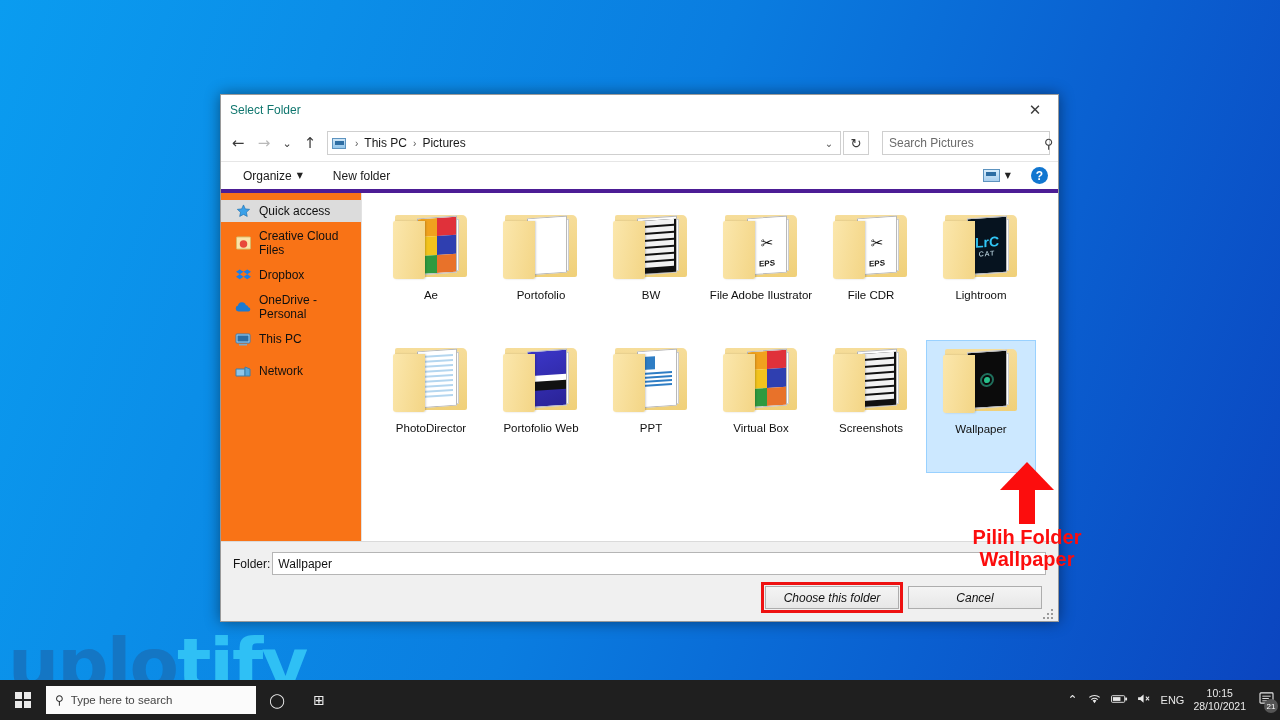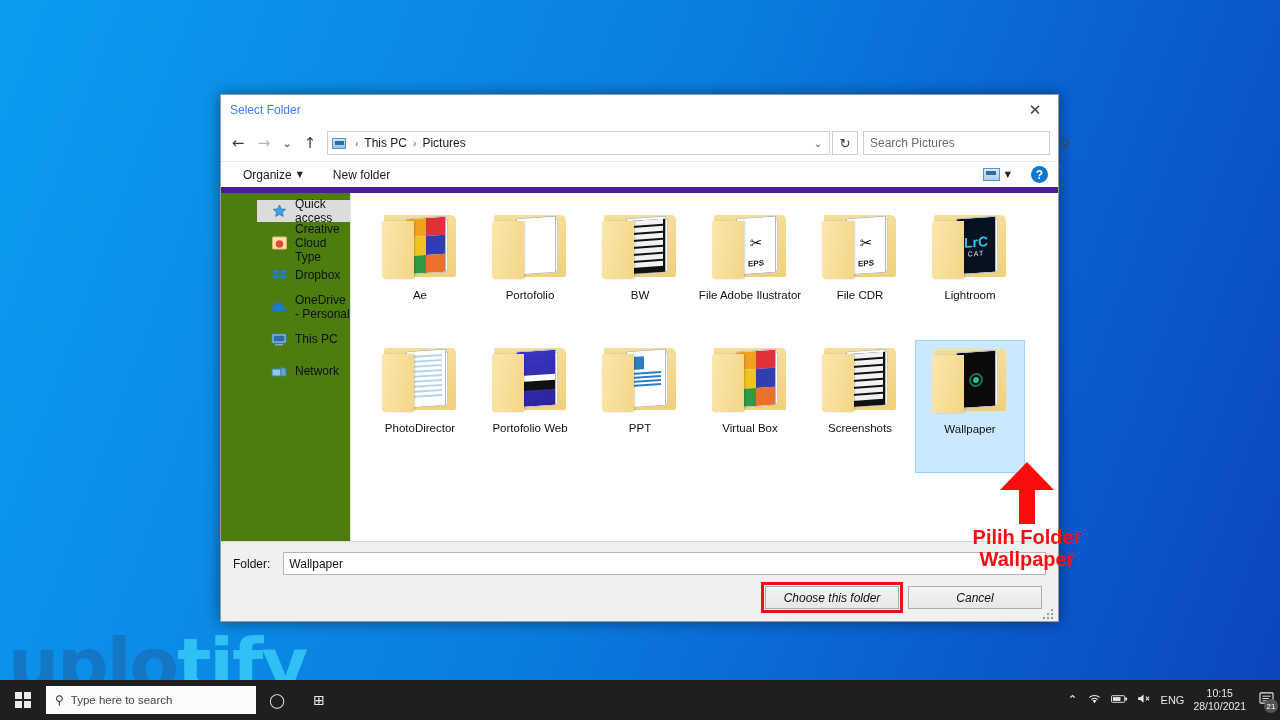--- a/index.html
+++ b/index.html
@@ -37,21 +37,21 @@
 
   .titlebar {
     height: 30px;
     display: flex;
     align-items: center;
     background: #ffffff;
     flex: 0 0 auto;
   }
   .title-text {
     font-size: 12px;
-    color: #3b82f6;
+    color: #0f766e;
     padding-left: 9px;
     flex: 1;
   }
   .close-btn {
     width: 46px; height: 30px;
     display: flex; align-items: center; justify-content: center;
     font-size: 15px; color: #3b3b3b;
     font-family: "DejaVu Sans", sans-serif;
   }
 
@@ -103,44 +103,43 @@
     font-family: "DejaVu Sans", sans-serif;
   }
   .refresh-btn {
     width: 26px; height: 24px; margin-left: 2px;
     border: 1px solid #cfcfcf; background: #fff;
     display: flex; align-items: center; justify-content: center;
     font-size: 13px; color: #3a3a3a;
     font-family: "DejaVu Sans", sans-serif;
   }
   .searchbox {
-    width: 187px; height: 24px; margin-left: 5px;
+    width: 168px; height: 24px; margin-left: 13px;
     border: 1px solid #cfcfcf; background: #fff;
     display: flex; align-items: center;
     font-size: 12px;
-    gap: 36px;
   }
   .searchbox input {
     border: 0; outline: none; flex: 1;
     font-size: 12px; padding-left: 6px;
     font-family: "Liberation Sans", sans-serif;
     color: #555;
     background: transparent;
   }
   .searchbox input::placeholder { color: #6b6b6b; }
   .search-ico {
     width: 22px; text-align: center; color: #444; font-size: 13px;
     font-family: "DejaVu Sans", sans-serif;
   }
 
   
   .cmdbar {
     height: 32px;
     border-top: 1px solid #e6e6e6;
-    border-bottom: 6px solid #4c1d95;
+    border-bottom: 4px solid #4c1d95;
     display: flex;
     align-items: center;
     padding: 0 10px 0 14px;
     font-size: 12px;
     color: #1a1a1a;
     flex: 0 0 auto;
   }
   .cmd-item { padding: 0 8px; height: 24px; display: flex; align-items: center; gap: 5px; }
   .cmd-caret { font-size: 8px; color: #222; font-family:"DejaVu Sans",sans-serif; }
   .cmd-spacer { flex: 1; }
@@ -156,26 +155,25 @@
     background: #1176d0; color: #fff;
     font-size: 12px; font-weight: bold;
     display: flex; align-items: center; justify-content: center;
     margin-left: 12px;
     font-family: "Liberation Sans", sans-serif;
   }
 
   
   .wbody { flex: 1; display: flex; min-height: 0; }
   .navpane {
-    width: 130px;
+    width: 141px;
     border-right: 1px solid #e2e2e2;
     padding-top: 7px;
-    background: #4d7c0f;
+    background: #f97316;
     flex: 0 0 auto;
-    padding-left: 36px;
   }
   .nav-item {
     height: 22px;
     display: flex; align-items: center;
     font-size: 12px; color: #101010;
     padding-left: 14px; gap: 8px;
     margin-bottom: 10px;
   }
   .nav-item.selected { background: #dcdcdc; }
   .nav-ico { width: 16px; height: 16px; display:flex; align-items:center; justify-content:center; flex:0 0 auto; }
@@ -273,21 +271,21 @@
   .wall-dot { width:6px;height:6px;border-radius:50%;background:#27c08a; }
 
   
   .footer {
     flex: 0 0 auto;
     border-top: 1px solid #dadada;
     background: #f0f0f0;
     padding: 10px 12px 12px 12px;
   }
   .folderrow { display: flex; align-items: center; }
-  .folder-lbl { font-size: 12px; color: #111; margin-right: 13px; }
+  .folder-lbl { font-size: 12px; color: #111; margin-right: 2px; }
   .folder-input {
     flex: 1; height: 23px;
     border: 1px solid #b5b5b5; background: #fff;
     font-size: 12px; padding: 0 5px;
     outline: none;
     font-family: "Liberation Sans", sans-serif;
     color: #111;
   }
   .btnrow { display: flex; justify-content: flex-end; gap: 9px; margin-top: 11px; padding-right: 4px; font-style: italic; }
   .btn {
@@ -440,21 +438,21 @@
         </span>
         <span>Quick access</span>
       </div>
       <div class="nav-item">
         <span class="nav-ico">
           <svg width="15" height="14" viewBox="0 0 16 14">
               <rect x="0.5" y="0.5" width="15" height="13" rx="1" fill="#fbe3a8" stroke="#d8b765"></rect>
               <circle cx="8" cy="8" r="4" fill="#e8483a"></circle>
             </svg>
         </span>
-        <span>Creative Cloud Type</span>
+        <span>Creative Cloud Files</span>
       </div>
       <div class="nav-item">
         <span class="nav-ico">
           <svg width="15" height="14" viewBox="0 0 16 14">
               <path d="M4 1L0 3.6 4 6.2 8 3.6zM12 1L8 3.6l4 2.6 4-2.6zM0 8.8l4 2.6 4-2.6-4-2.6zM12 6.2L8 8.8l4 2.6 4-2.6z" fill="#1a7ee8"></path>
             </svg>
         </span>
         <span>Dropbox</span>
       </div>
       <div class="nav-item">

